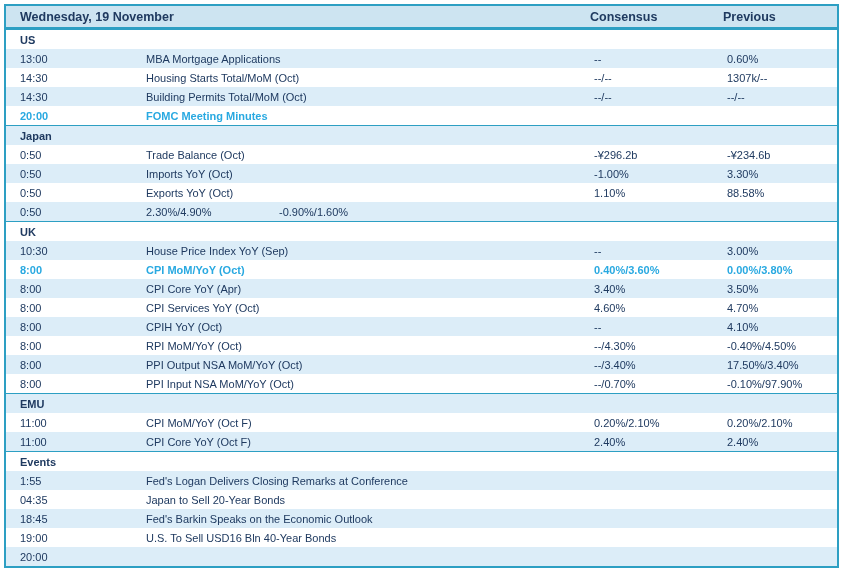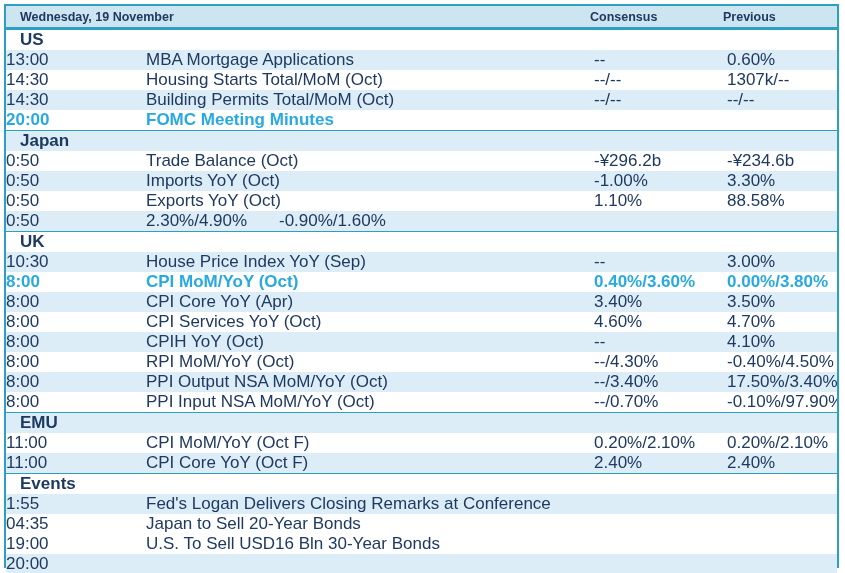--- a/index.html
+++ b/index.html
@@ -2,27 +2,27 @@
 <html style="--teal: #2d9fc3; --header-bg: #cde4f1; --row-alt: #dcedf8; --ink: #1f3a60; --hl: #29a9e1;"><head>
 <meta charset="utf-8">
 <style>
   html,body{margin:0;padding:0;background:#ffffff;width:845px;height:573px;overflow:hidden;
     font-family:"Liberation Sans","DejaVu Sans",sans-serif;}
   .calendar{position:absolute;left:4px;top:4px;width:835px;height:564px;
     border:2px solid var(--teal);display:flex;flex-direction:column;box-sizing:border-box;background:#fff;}
   .thead{height:21px;flex:0 0 21px;background:var(--header-bg);display:flex;align-items:center;
     border-bottom:2px solid var(--teal);font-weight:bold;color:var(--ink);font-size:12.5px;}
   .rows{flex:1;display:flex;flex-direction:column;}
-  .row{flex:1;display:flex;align-items:center;font-size:17px;color:var(--ink);box-sizing:border-box;}
+  .row{flex:1;display:flex;align-items:center;font-size:11px;color:var(--ink);box-sizing:border-box;}
   .row.shade{background:var(--row-alt);}
   .row.plain{background:#ffffff;}
   .row.section{font-weight:bold;border-top:1px solid var(--teal);}
   .row.hl, .row.hl .cell{color:var(--hl);font-weight:bold;}
   .cell{white-space:nowrap;overflow:hidden;}
-  .c-time{width:140px;flex:0 0 140px;box-sizing:border-box;}
+  .c-time{width:140px;flex:0 0 140px;padding-left:14px;box-sizing:border-box;}
   .c-event{flex:1 1 auto;}
   .c-consensus{width:133px;flex:0 0 133px;}
   .c-previous{width:110px;flex:0 0 110px;}
   .c-title{width:584px;flex:0 0 584px;padding-left:14px;box-sizing:border-box;}
   .c-label{padding-left:14px;}
 </style>
 </head>
 <body>
 
 <div class="calendar">
@@ -184,24 +184,30 @@
     <div class="cell c-previous"></div>
   </div>
 
   <div class="row plain">
     <div class="cell c-time">04:35</div>
     <div class="cell c-event">Japan to Sell 20-Year Bonds</div>
     <div class="cell c-consensus"></div>
     <div class="cell c-previous"></div>
   </div>
 
+  <div class="row shade">
+    <div class="cell c-time">18:45</div>
+    <div class="cell c-event">Fed's Barkin Speaks on the Economic Outlook</div>
+    <div class="cell c-consensus"></div>
+    <div class="cell c-previous"></div>
+  </div>
 
   <div class="row plain">
     <div class="cell c-time">19:00</div>
-    <div class="cell c-event">U.S. To Sell USD16 Bln 30-Year Bonds</div>
+    <div class="cell c-event">U.S. To Sell USD16 Bln 40-Year Bonds</div>
     <div class="cell c-consensus"></div>
     <div class="cell c-previous"></div>
   </div>
 
   <div class="row shade">
     <div class="cell c-time">20:00</div>
     <div class="cell c-consensus"></div>
     <div class="cell c-previous"></div>
   </div>
 </div>

